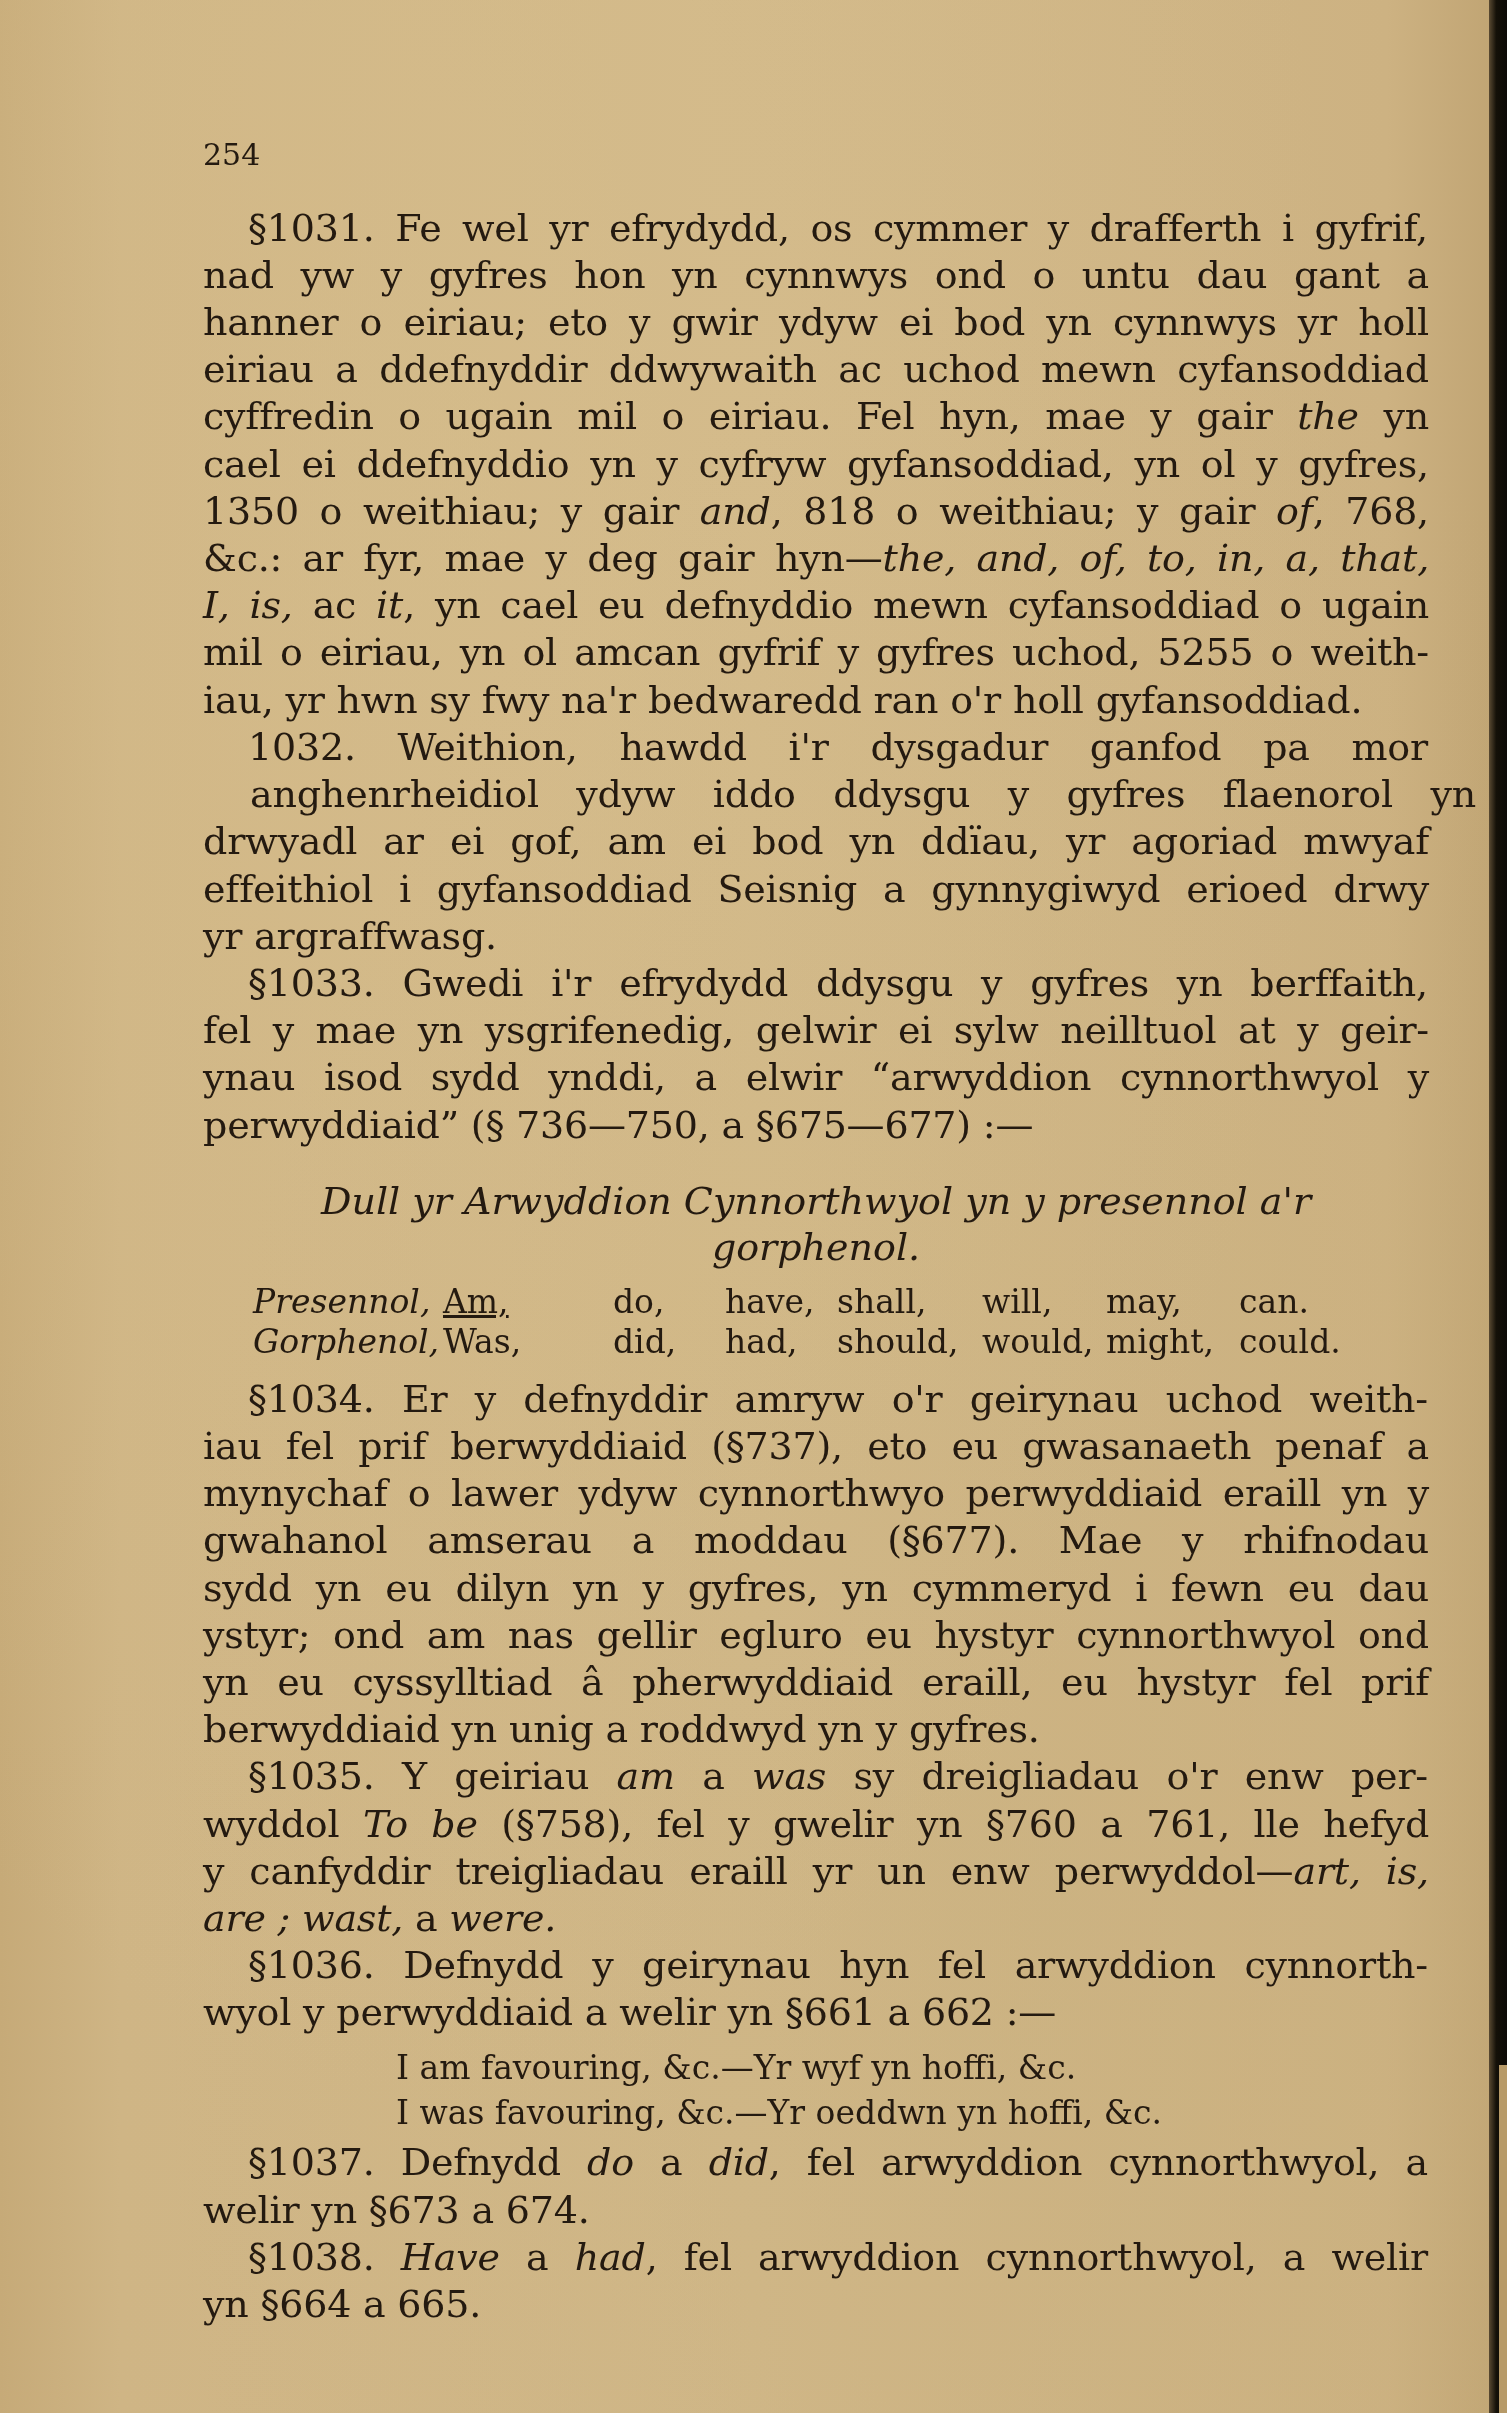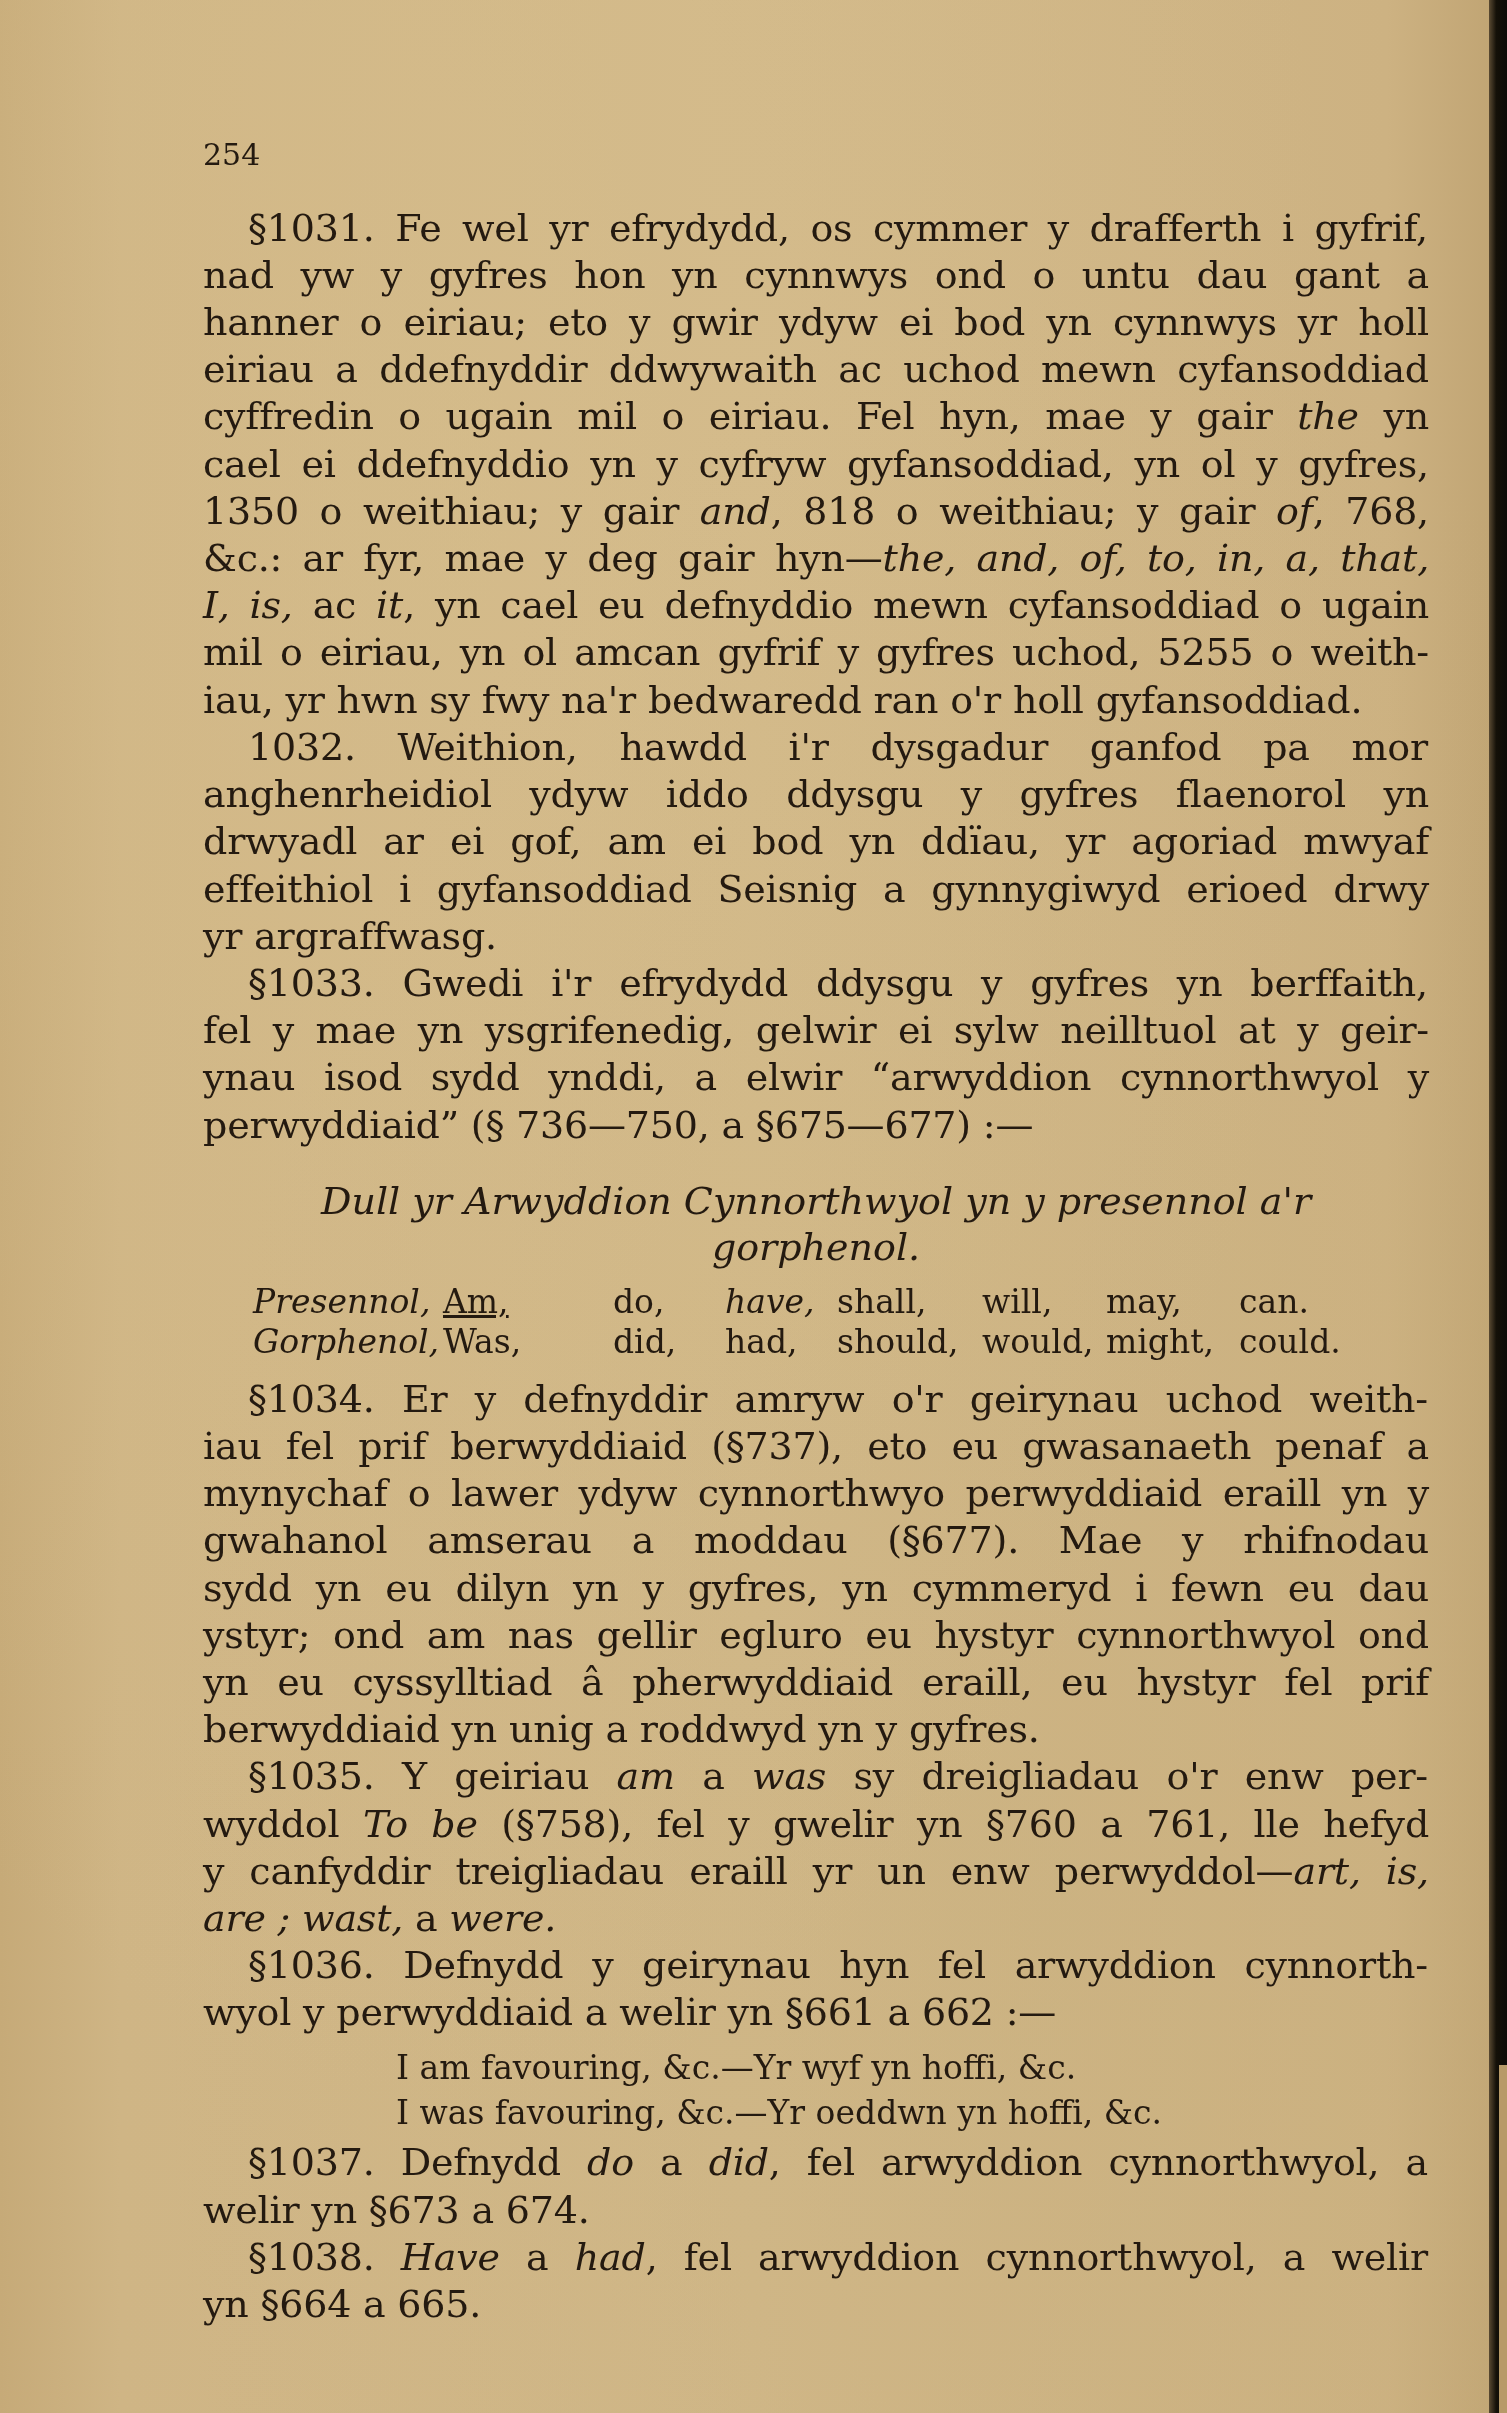--- a/index.html
+++ b/index.html
@@ -67,21 +67,21 @@
       <div class="line" style="top: 393px;">cyffredin o ugain mil o eiriau. Fel hyn, mae y gair <i>the</i> yn</div>
       <div class="line" style="top: 441px;">cael ei ddefnyddio yn y cyfryw gyfansoddiad, yn ol y gyfres,</div>
       <div class="line" style="top: 488px;">1350 o weithiau; y gair <i>and</i>, 818 o weithiau; y gair <i>of</i>, 768,</div>
       <div class="line" style="top: 535px;">&amp;c.: ar fyr, mae y deg gair hyn—<i>the, and, of, to, in, a, that,</i></div>
       <div class="line" style="top: 582px;"><i>I, is,</i> ac <i>it</i>, yn cael eu defnyddio mewn cyfansoddiad o ugain</div>
       <div class="line" style="top: 629px;">mil o eiriau, yn ol amcan gyfrif y gyfres uchod, 5255 o weith-</div>
       <div class="line last" style="top: 677px;">iau, yr hwn sy fwy na'r bedwaredd ran o'r holl gyfansoddiad.</div>
     </div>
     <div>
       <div class="line indent" style="top: 724px;">1032. Weithion, hawdd i'r dysgadur ganfod pa mor</div>
-      <div class="line" style="top: 771px;">anghenrheidiol ydyw iddo ddysgu y gyfres flaenorol yn</div>
+      <div class="line" style="top: 771px; margin-left: 47px;">anghenrheidiol ydyw iddo ddysgu y gyfres flaenorol yn</div>
       <div class="line" style="top: 818px;">drwyadl ar ei gof, am ei bod yn ddïau, yr agoriad mwyaf</div>
       <div class="line" style="top: 866px;">effeithiol i gyfansoddiad Seisnig a gynnygiwyd erioed drwy</div>
       <div class="line last" style="top: 913px;">yr argraffwasg.</div>
     </div>
     <div>
       <div class="line indent" style="top: 960px;">§1033. Gwedi i'r efrydydd ddysgu y gyfres yn berffaith,</div>
       <div class="line" style="top: 1007px;">fel y mae yn ysgrifenedig, gelwir ei sylw neilltuol at y geir-</div>
       <div class="line" style="top: 1054px;">ynau isod sydd ynddi, a elwir “arwyddion cynnorthwyol y</div>
       <div class="line last" style="top: 1102px;">perwyddiaid” (§ 736—750, a §675—677) :—</div>
     </div>
@@ -116,21 +116,21 @@
   </div>
 
 <div class="heading" style="top:1178px">Dull yr Arwyddion Cynnorthwyol yn y presennol a'r</div>
 <div class="heading" style="top:1224px">gorphenol.</div>
 
 <div id="conj-table">
     <div class="conj-row" style="top: 1282px;">
       <span class="lbl" style="left: 0px;">Presennol,</span>
       <span style="left: 190px; text-decoration: underline;">Am,</span>
       <span style="left: 360px;">do,</span>
-      <span style="left: 472px; font-style: italic;">have,</span>
+      <span style="left: 472px;">have,</span>
       <span style="left: 584px;">shall,</span>
       <span style="left: 729px;">will,</span>
       <span style="left: 853px;">may,</span>
       <span style="left: 986px;">can.</span>
     </div>
     <div class="conj-row" style="top: 1322px;">
       <span class="lbl" style="left: 0px;">Gorphenol,</span>
       <span style="left: 190px; text-align: right;">Was,</span>
       <span style="left: 360px;">did,</span>
       <span style="left: 472px;">had,</span>

